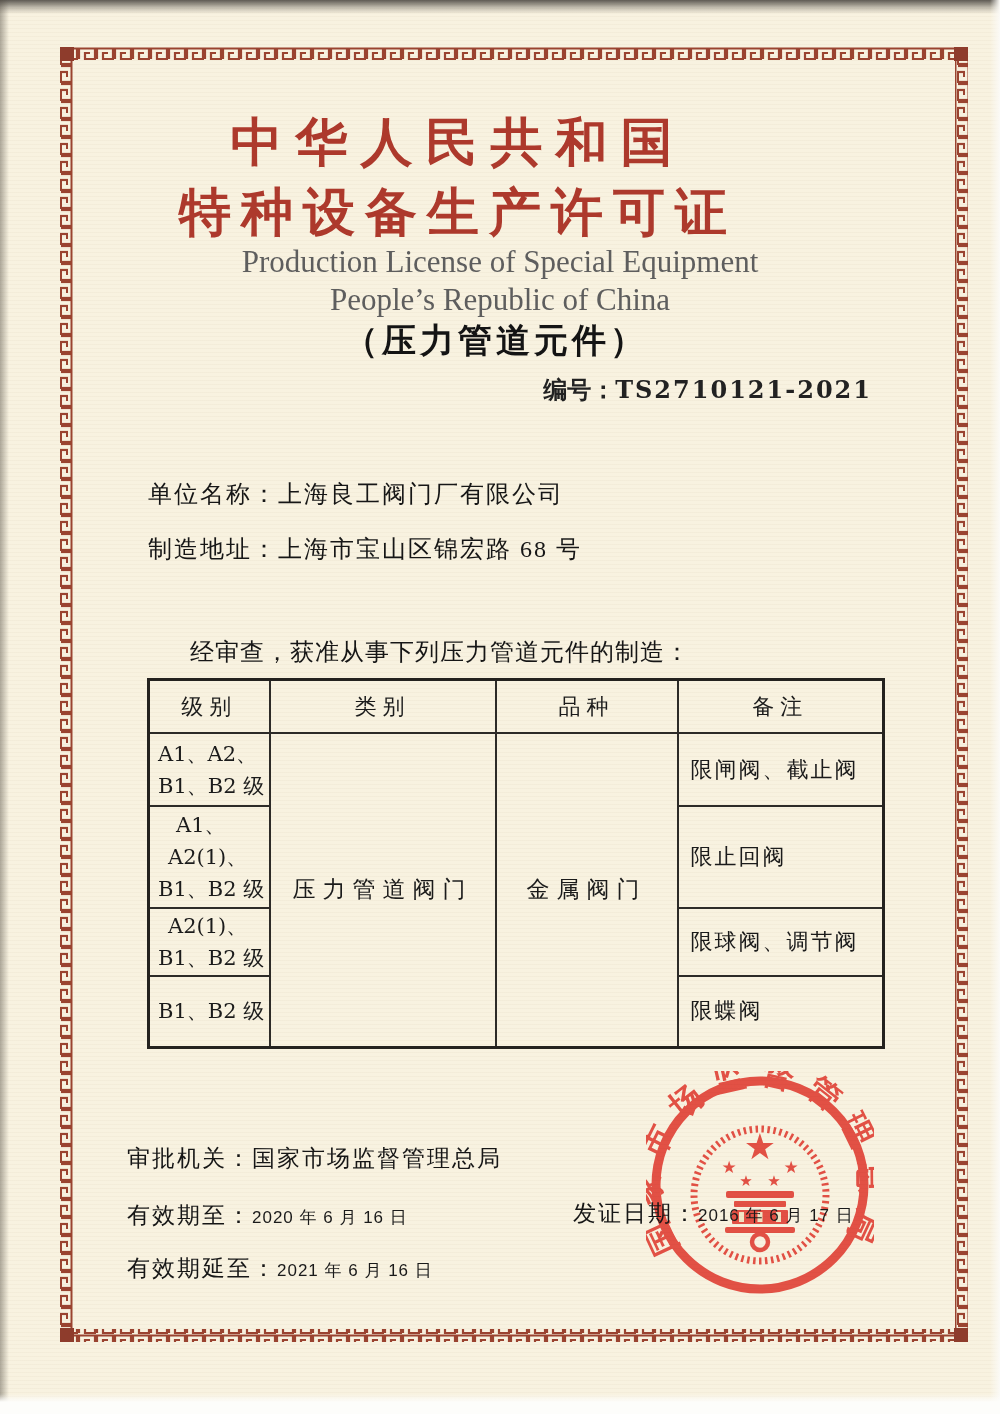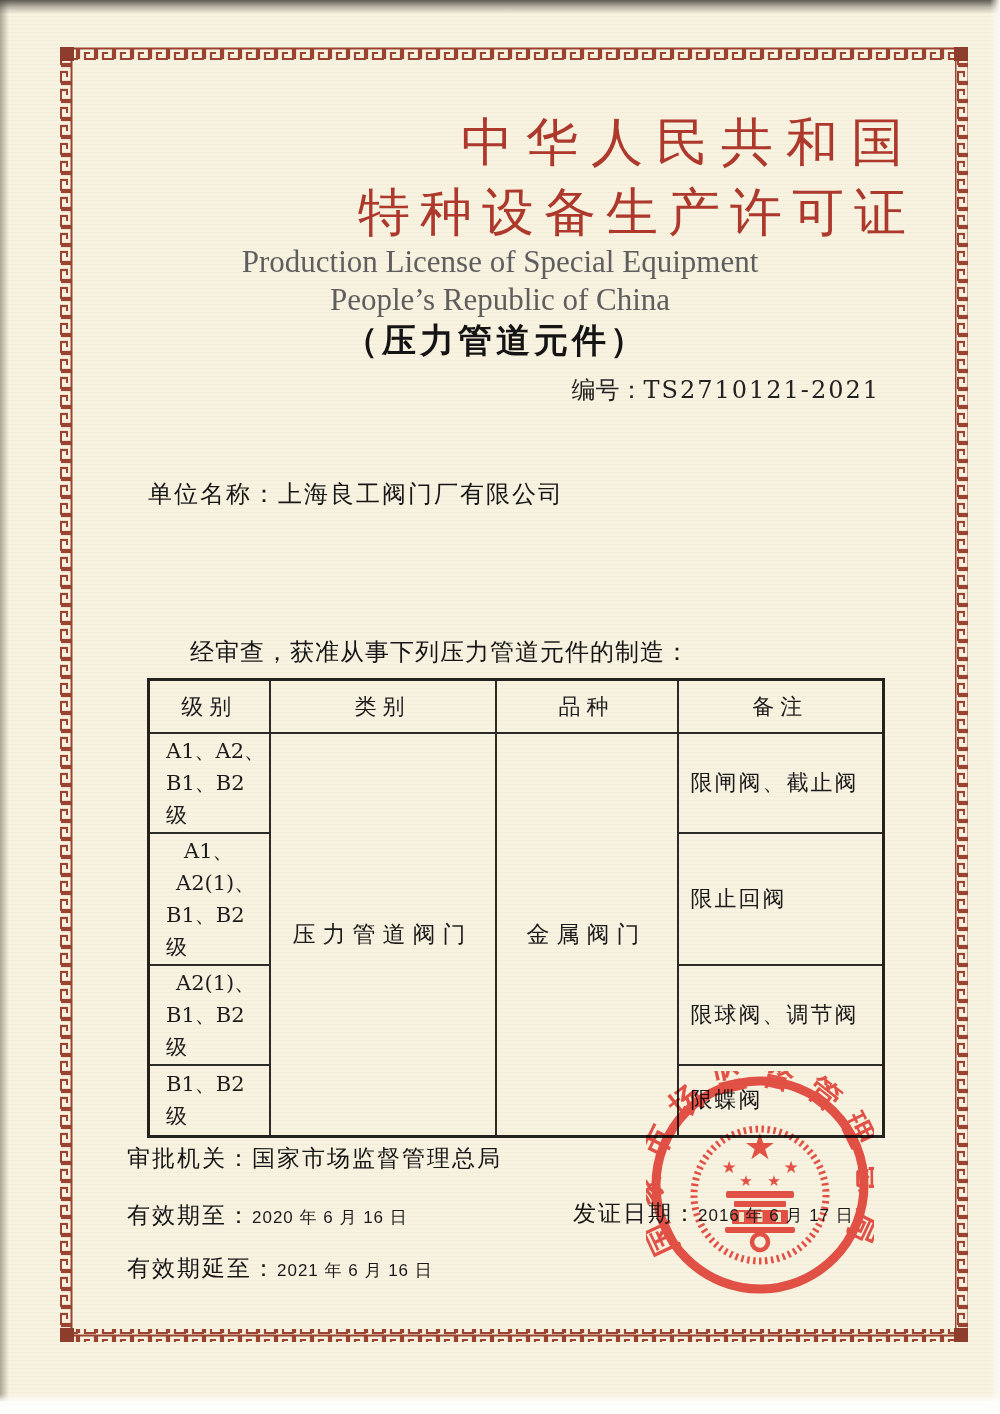--- a/index.html
+++ b/index.html
@@ -14,34 +14,34 @@
     font-family:"Liberation Serif", serif;
     color:var(--ink,#1e1e1e);
   }
   .abs{position:absolute;}
   
   .edge-top{left:0;top:0;width:100%;height:14px;background:linear-gradient(180deg,#5f5b54 0%,rgba(95,91,84,0.35) 55%,rgba(95,91,84,0) 100%);}
   .edge-left{left:0;top:0;width:9px;height:100%;background:linear-gradient(90deg,rgba(80,75,66,0.45),rgba(80,75,66,0));}
   .edge-right{right:0;top:0;width:10px;height:100%;background:linear-gradient(270deg,#fbfaf6,rgba(251,250,246,0));}
   .edge-bottom{left:0;bottom:0;width:100%;height:20px;background:linear-gradient(0deg,#fdfdfb 0 12px,rgba(253,253,251,0));}
   
-  .title-cn{left:0;width:916px;text-align:right;font-weight:normal;color:var(--title-red,#ad392c);font-size:52px;line-height:1.1;letter-spacing:13px;}
+  .title-cn{left:0;width:916px;text-align:center;font-weight:bold;color:var(--title-red,#ad392c);font-size:52px;line-height:1.1;letter-spacing:13px;}
   .title-en{left:0;width:1000px;text-align:center;color:var(--muted,#5e5e5e);font-size:31px;line-height:1.1;}
   .subtitle{left:0;width:992px;text-align:center;color:#141414;font-size:34px;font-weight:bold;letter-spacing:4px;}
-  .license-no{right:120px;top:374px;font-size:24px;color:#222;}
+  .license-no{right:128px;top:374px;font-size:24px;color:#222;font-weight:bold;}
   .license-no .num{font-family:"DejaVu Serif", serif;letter-spacing:2px;}
   
   .info-line{left:148px;font-size:24px;letter-spacing:2px;color:#161616;}
   .statement{left:190px;top:636px;font-size:24px;letter-spacing:1px;color:#161616;}
   
   table.scope{position:absolute;left:147px;top:678px;width:735px;border-collapse:collapse;table-layout:fixed;background:transparent;}
   table.scope th, table.scope td{border:2px solid #2d2b28;font-weight:normal;color:#1b1b1b;}
   table.scope{border:3px solid #24221f;}
   th.hdr{font-size:22px;letter-spacing:6px;height:49px;text-align:center;}
-  td.grade{font-size:21px;line-height:32px;padding-left:16px;vertical-align:middle;font-family:"DejaVu Serif",serif;}
+  td.grade{font-size:21px;line-height:32px;padding-left:8px;vertical-align:middle;font-family:"DejaVu Serif",serif;}
   td.mergecell{text-align:center;font-size:23px;letter-spacing:7px;vertical-align:middle;}
   td.remark{font-size:22px;letter-spacing:2px;padding-left:12px;vertical-align:middle;margin-top:39px;}
   
   .foot-line{font-size:23px;color:#161616;letter-spacing:1px;white-space:nowrap;}
   .foot-line .lbl{letter-spacing:2px;}
   .foot-line .val{font-family:"Liberation Sans", sans-serif;font-size:17px;color:#1a1a1a;}
   
   .seal{left:646px;top:1071px;width:228px;height:228px;mix-blend-mode:multiply;opacity:0.92;}
 </style>
 </head>
@@ -78,20 +78,23 @@
   <div class="abs title-en" style="top:245px;">Production License of Special Equipment</div>
   <div class="abs title-en" style="top:283px;">People’s Republic of China</div>
   <div class="abs subtitle" style="top:318px;">（压力管道元件）</div>
 
   <div class="abs license-no">
     <span>编号：</span><span class="num">TS2710121-2021</span>
   </div>
 
   <div class="abs info-line" style="top:478px;">
     <span>单位名称：</span><span>上海良工阀门厂有限公司</span>
+  </div>
+  <div class="abs info-line" style="top:533px;">
+    <span>制造地址：</span><span>上海市宝山区锦宏路 68 号</span>
   </div>
 
   <div class="abs statement">经审查，获准从事下列压力管道元件的制造：</div>
 
   <table class="scope">
     <colgroup>
       <col style="width:121px">
         <col style="width:226px">
         <col style="width:182px">
         <col style="width:206px">

